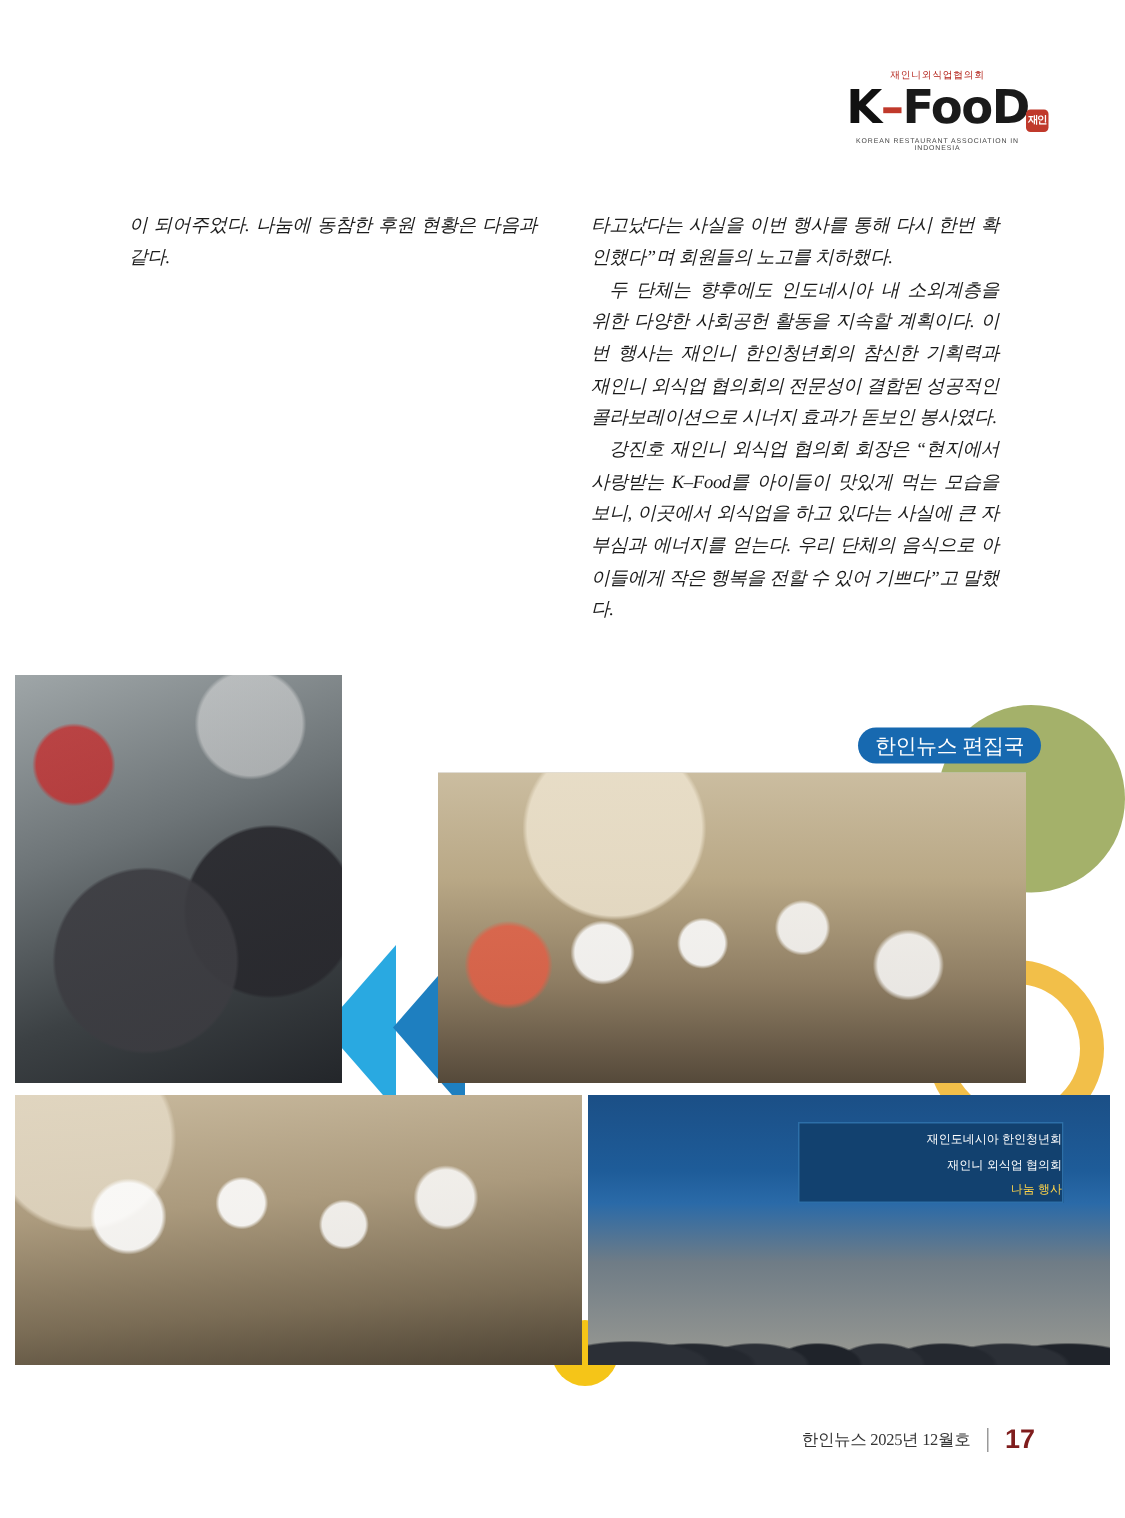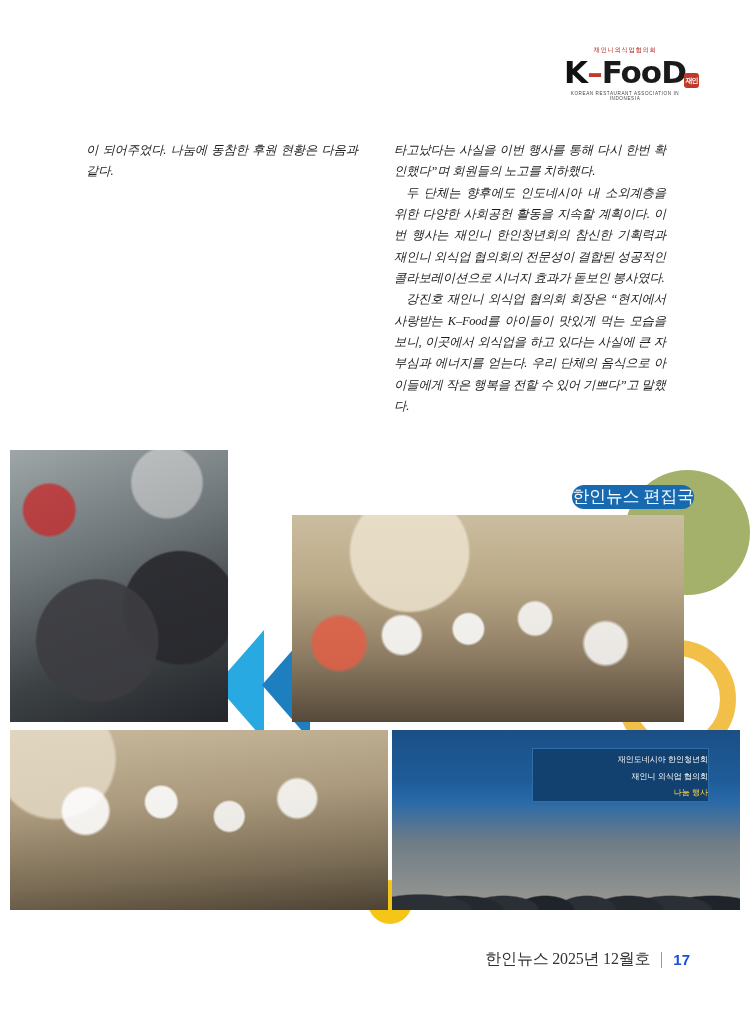--- a/index.html
+++ b/index.html
@@ -227,51 +227,51 @@
   
   .tag {
     position: absolute;
     left: 572px;
     top: 485px;
     width: 122px;
     height: 24px;
     background: #1769b0;
     border-radius: 12px;
     color: #ffffff;
-    font-size: 17px;
+    font-size: 14px;
     line-height: 24px;
     text-align: center;
     font-family: "Liberation Sans", sans-serif;
     letter-spacing: -0.3px;
     z-index: 6;
   }
 
   
   .footer {
     position: absolute;
     right: 60px;
     bottom: 42px;
     display: flex;
     align-items: center;
     gap: 11px;
   }
   .footer .cap {
-    font-size: 16px;
+    font-size: 11px;
     color: #333;
     letter-spacing: -0.2px;
   }
   .footer .rule {
     width: 1px;
     height: 16px;
     background: #9a9a9a;
   }
   .footer .pageno {
-    font-size: 15px;
+    font-size: 18px;
     font-weight: bold;
-    color: #1d4ed8;
+    color: #7f1d1d;
     font-family: "Liberation Sans", sans-serif;
   }
 </style>
 </head>
 <body>
 
 <div class="page">
 
   <div class="logo-block">
     <div class="logo-kr">재인니외식업협의회</div>

